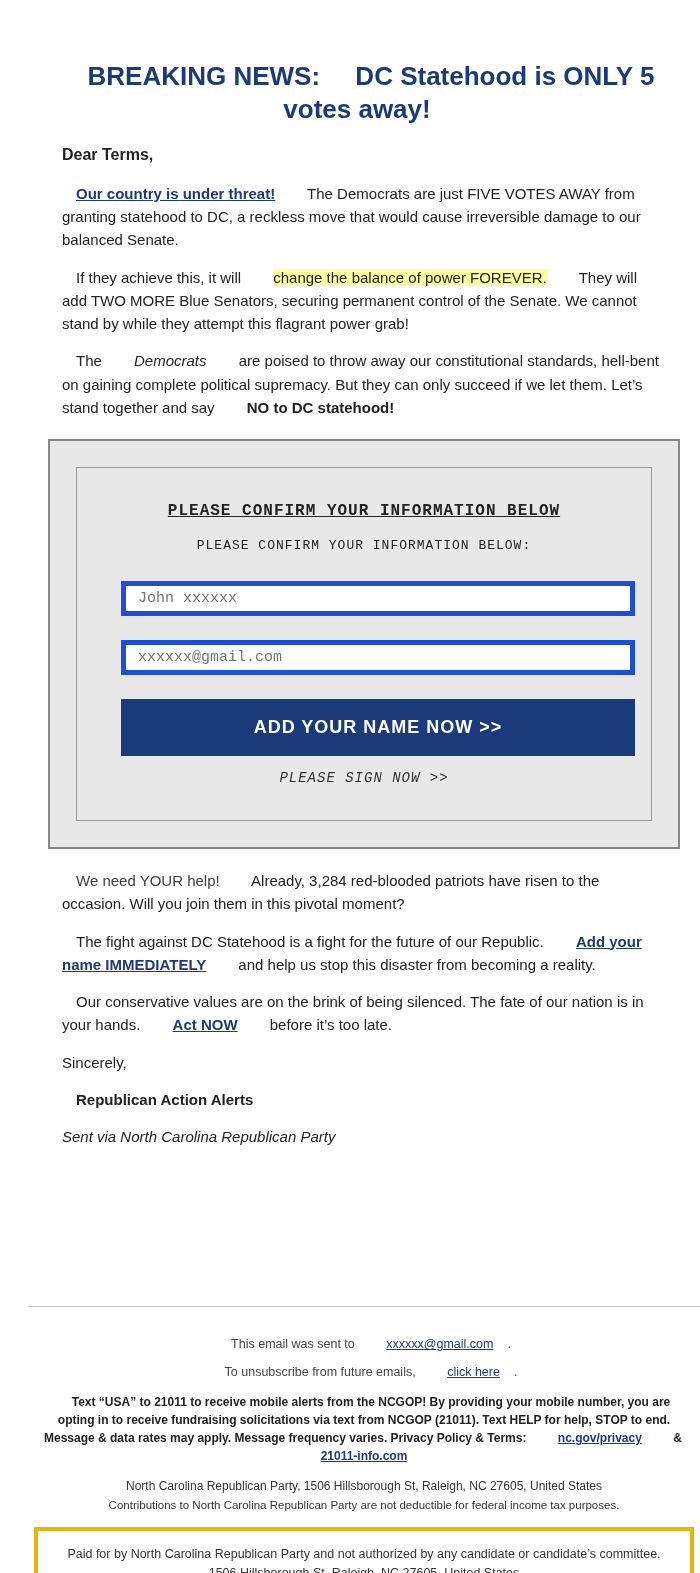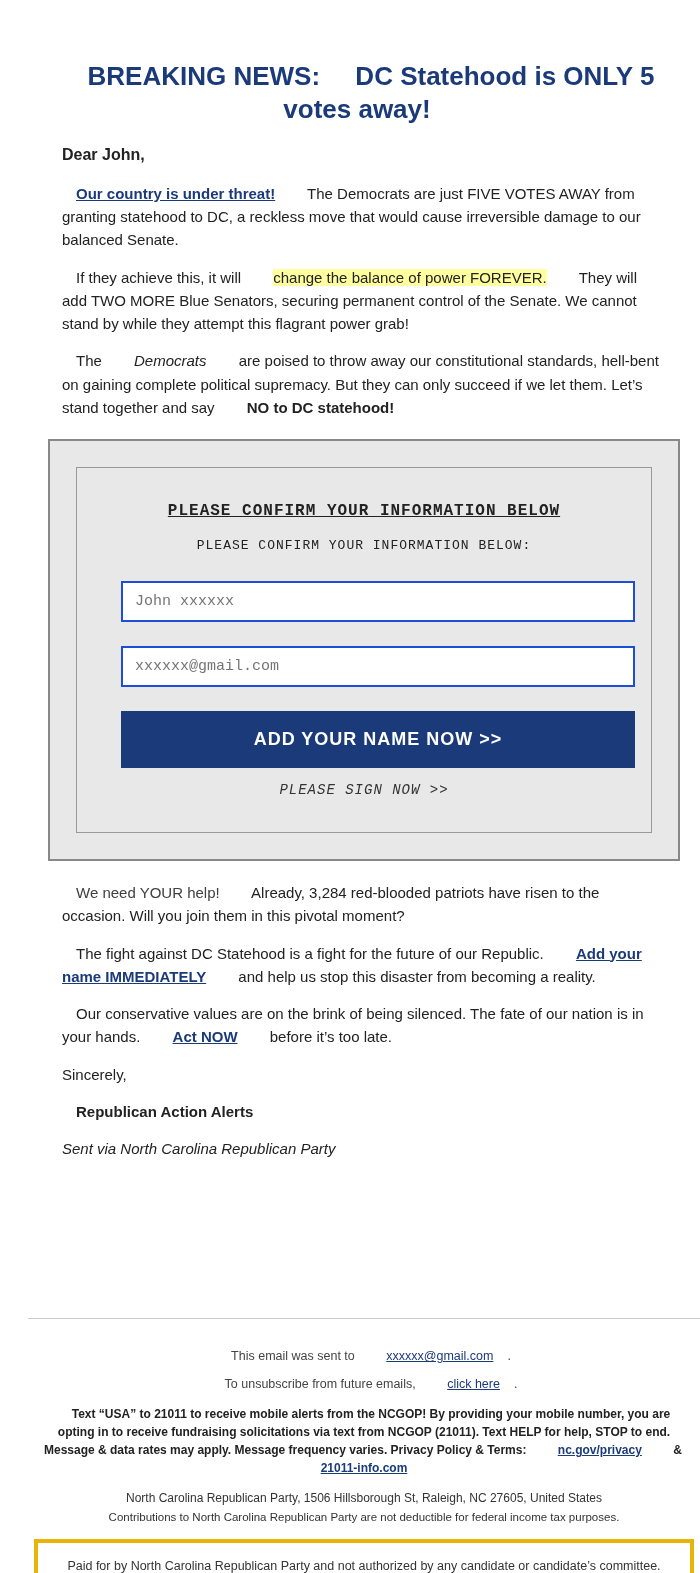--- a/index.html
+++ b/index.html
@@ -66,24 +66,24 @@
     }
     .form-subtitle {
       font-family: 'Courier New', Courier, monospace;
       font-size: 13px;
       text-align: center;
       margin-bottom: 14px;
       letter-spacing: 1px;
     }
     .form-input {
       width: 100%;
-      padding: 10px 12px;
+      padding: 4px 12px;
       font-size: 15px;
       font-family: 'Courier New', Courier, monospace;
-      border: 2px solid #1d4ed8;
+      border: 5px solid #1d4ed8;
       background: #fff;
       margin-bottom: 10px;
       color: #a16207;
     }
     .form-button {
       display: block;
       width: 100%;
       background: #1a3a7a;
       color: #fff;
       font-size: 18px;
@@ -159,21 +159,21 @@
   </style>
 </head>
 <body>
 
 <div class="main-content">
 
   <div class="headline">
     <span class="breaking">BREAKING NEWS:</span><span> DC Statehood is ONLY 5 votes away!</span>
   </div>
 
-  <p class="dear-john para">Dear John,</p>
+  <p class="dear-john para">Dear Terms,</p>
 
   <p class="para">
     <a href="#">Our country is under threat!</a><span> The Democrats are just FIVE VOTES AWAY from granting statehood to DC, a reckless move that would cause irreversible damage to our balanced Senate.</span>
   </p>
 
   <p class="para">
     <span>If they achieve this, it will </span><span class="highlight-yellow">change the balance of power FOREVER.</span><span> They will add TWO MORE Blue Senators, securing permanent control of the Senate. We cannot stand by while they attempt this flagrant power grab!</span>
   </p>
 
   <p class="para">

